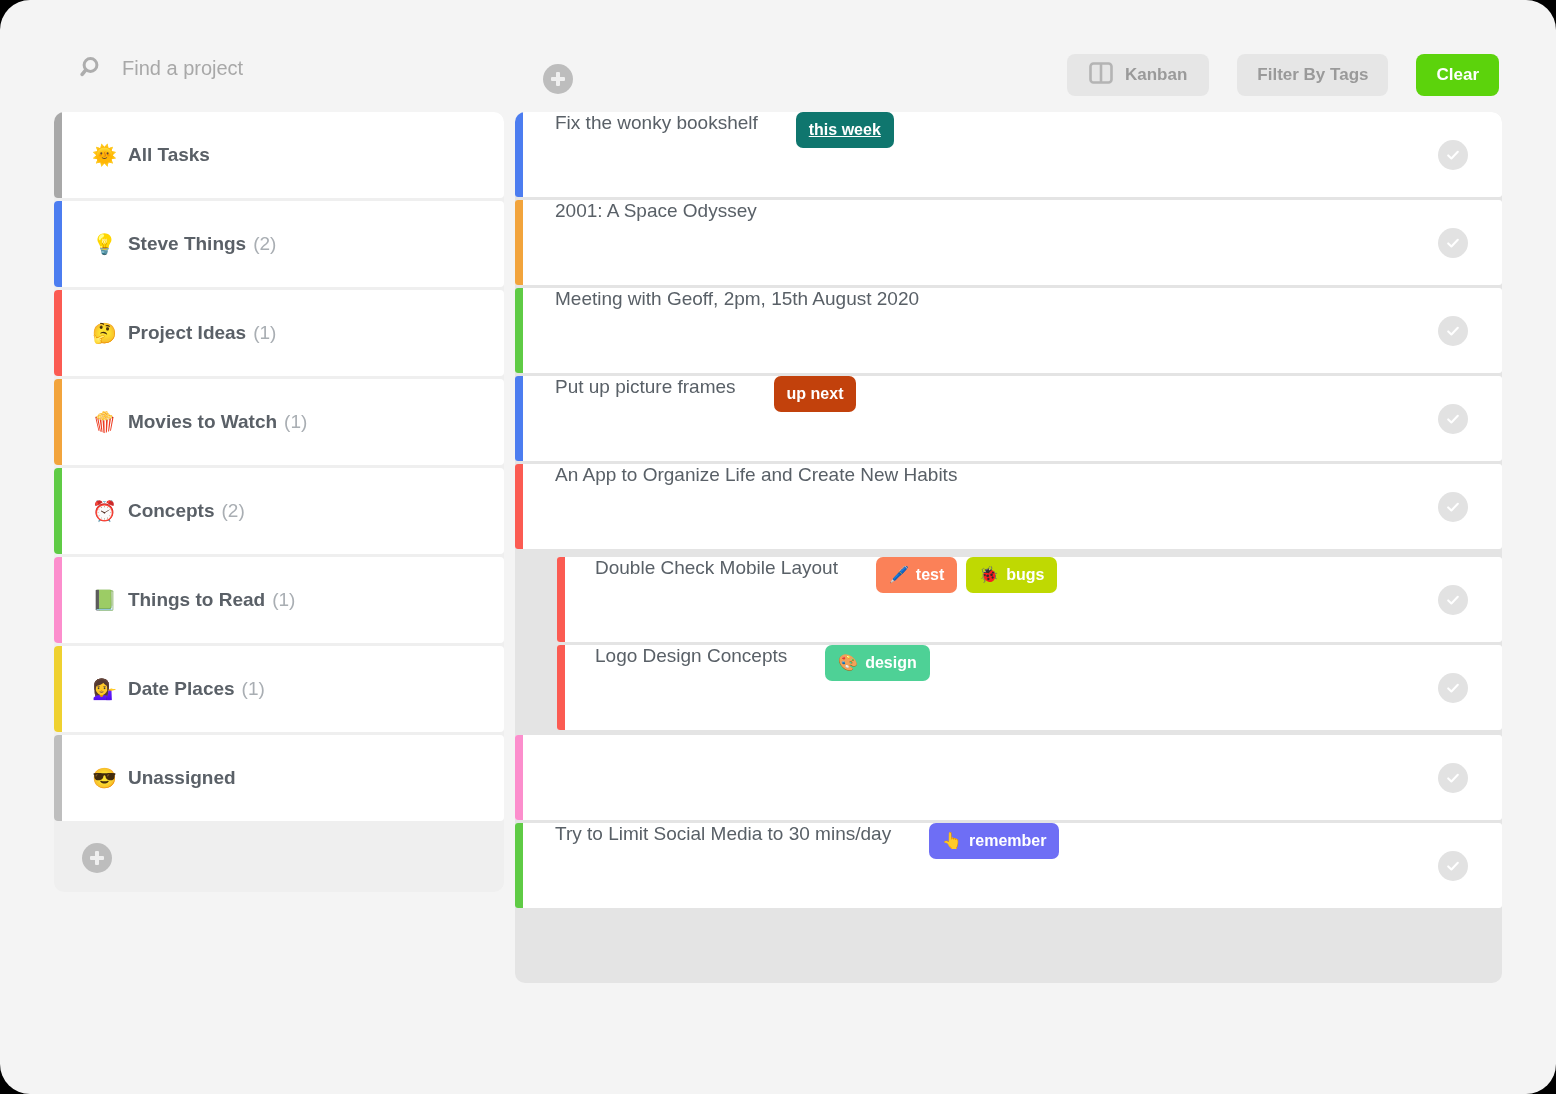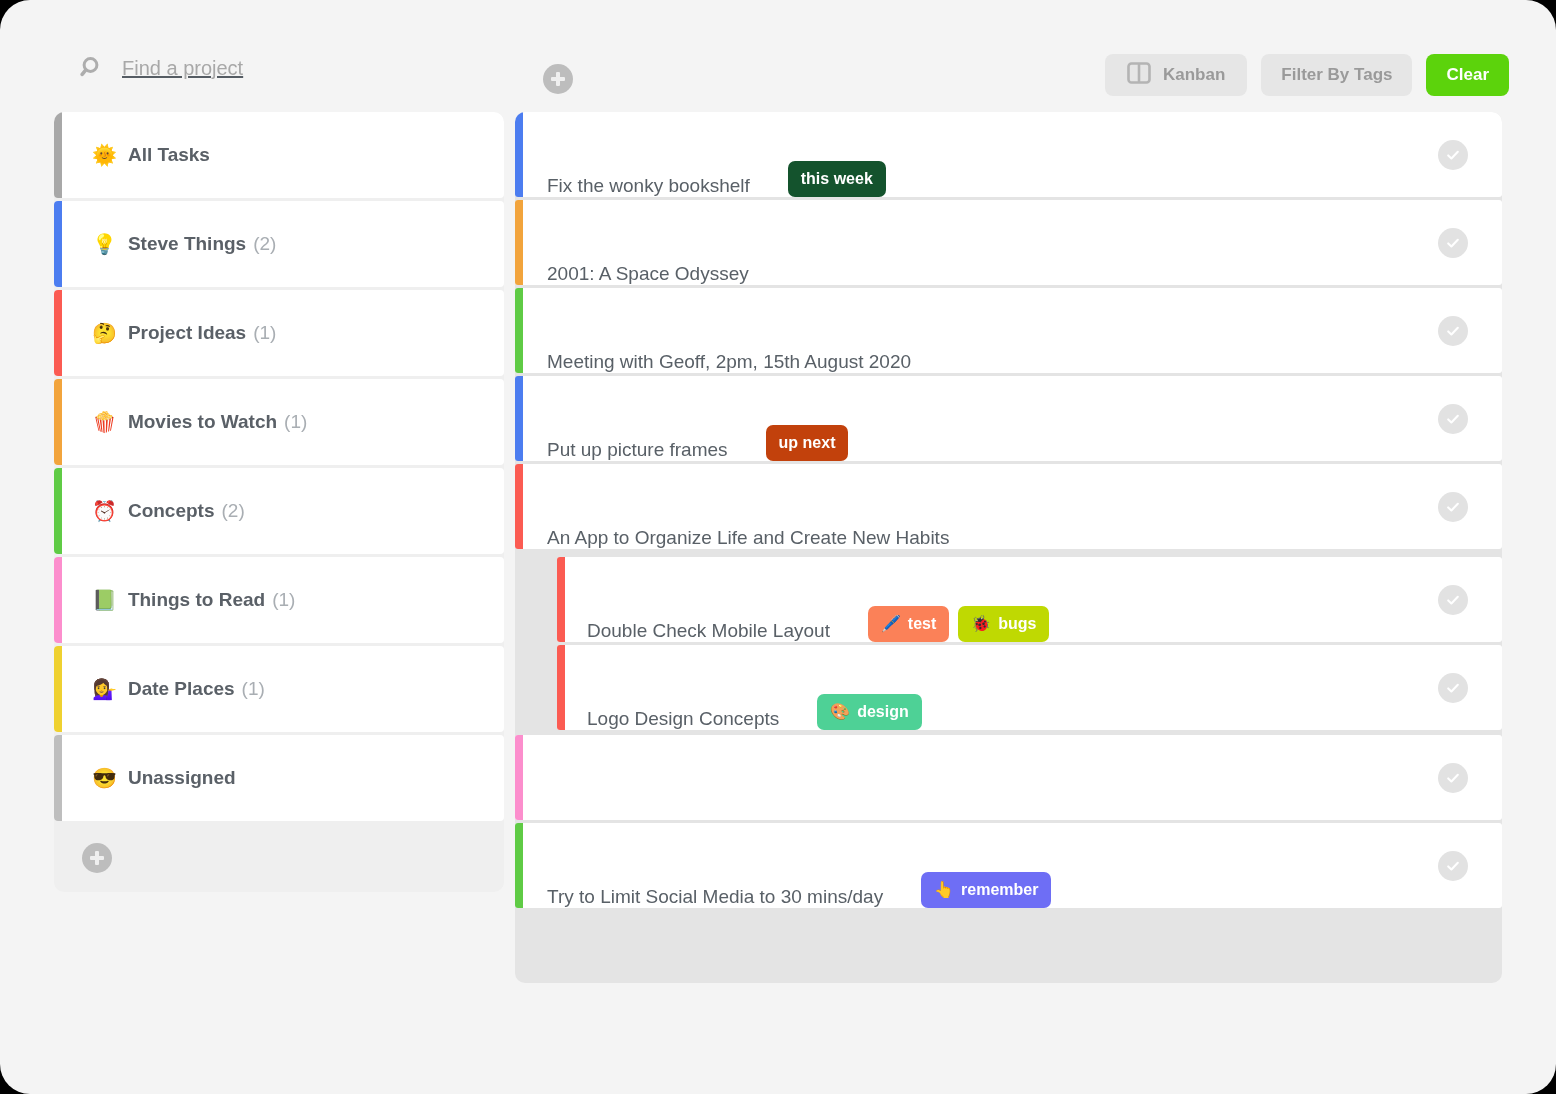--- a/index.html
+++ b/index.html
@@ -45,21 +45,20 @@
 
   .search-input {
     border: none;
     outline: none;
     background: transparent;
     font-family: "Liberation Sans", sans-serif;
     font-size: 20px;
     color: #555c63;
     width: 360px;
     padding: 0;
-    text-decoration: underline;
   }
   .search-input::placeholder { color: #a8a8a8; }
 
   .add-project-top {
     position: absolute;
     left: 543px; top: 64px;
     width: 30px; height: 30px;
     border-radius: 50%;
     background: #BDBDBD;
     display: flex; align-items: center; justify-content: center;
@@ -74,24 +73,24 @@
     content: "";
     position: absolute;
     background: #EFEFEF;
     border-radius: 1px;
   }
   .plus-glyph::before { left: 0; top: 5px; width: 14px; height: 4px; }
   .plus-glyph::after { top: 0; left: 5px; width: 4px; height: 14px; }
 
   .top-actions {
     position: absolute;
-    right: 47px; top: 54px;
-    display: flex;
-    align-items: center;
-    gap: 14px;
+    right: 57px; top: 54px;
+    display: flex;
+    align-items: center;
+    gap: 28px;
   }
 
   .btn {
     border: none;
     font-family: "Liberation Sans", sans-serif;
     font-size: 17px;
     font-weight: bold;
     border-radius: 8px;
     cursor: pointer;
     height: 42px;
@@ -188,27 +187,28 @@
     left: 515px; top: 112px;
     width: 987px;
     background: #E4E4E4;
     border-radius: 10px;
     padding-bottom: 72px;
   }
 
   .task-row {
     position: relative;
     display: flex;
-    align-items: flex-end;
+    align-items: flex-start;
     height: 85px;
     background: #FFFFFF;
     margin-bottom: 3px;
     border-radius: 3px;
     overflow: hidden;
     cursor: pointer;
+    padding-left: 8px;
   }
   .task-row:first-child { border-top-left-radius: 10px; border-top-right-radius: 10px; }
 
   .task-title {
     margin-left: 32px;
     font-size: 19px;
     color: #596067;
     flex: 0 0 auto;
   }
 
@@ -365,21 +365,21 @@
       </button>
     </div>
   </div>
 
   <div class="task-panel">
     <div id="task-list">
         <div class="task-row">
           <div class="row-bar" style="background: rgb(76, 125, 240);"></div>
           <div class="task-title">Fix the wonky bookshelf</div>
           <div class="task-tags">
-            <span class="tag" style="background: #14532d;">
+            <span class="tag" style="background: #0f766e; text-decoration: underline;">
               <span>this week</span>
             </span>
           </div>
           <button class="task-check">
             <svg class="check-glyph" width="16" height="16" viewBox="0 0 16 16">
               <polyline points="3.2,8.4 6.4,11.4 12.8,4.8" fill="none" stroke="#FFFFFF" stroke-width="2.1" stroke-linecap="round" stroke-linejoin="round"></polyline>
             </svg>
           </button>
         </div>
         <div class="task-row">

